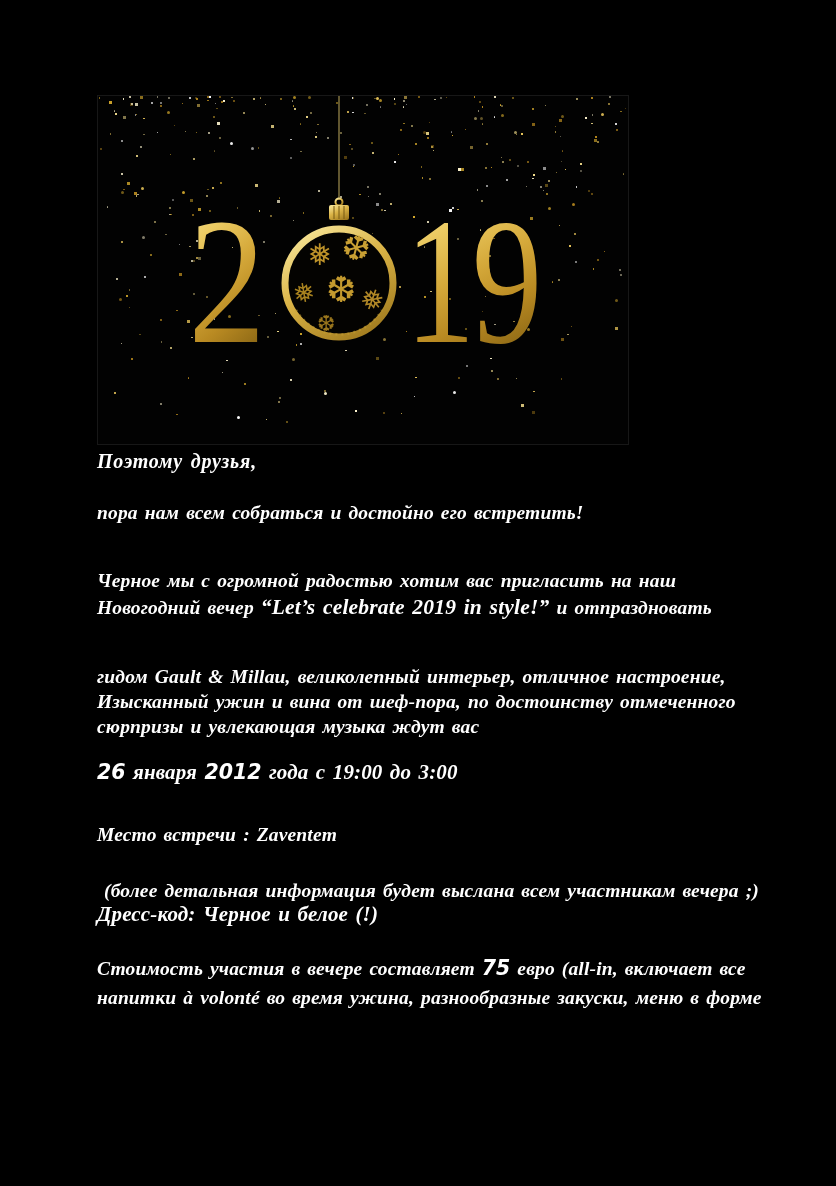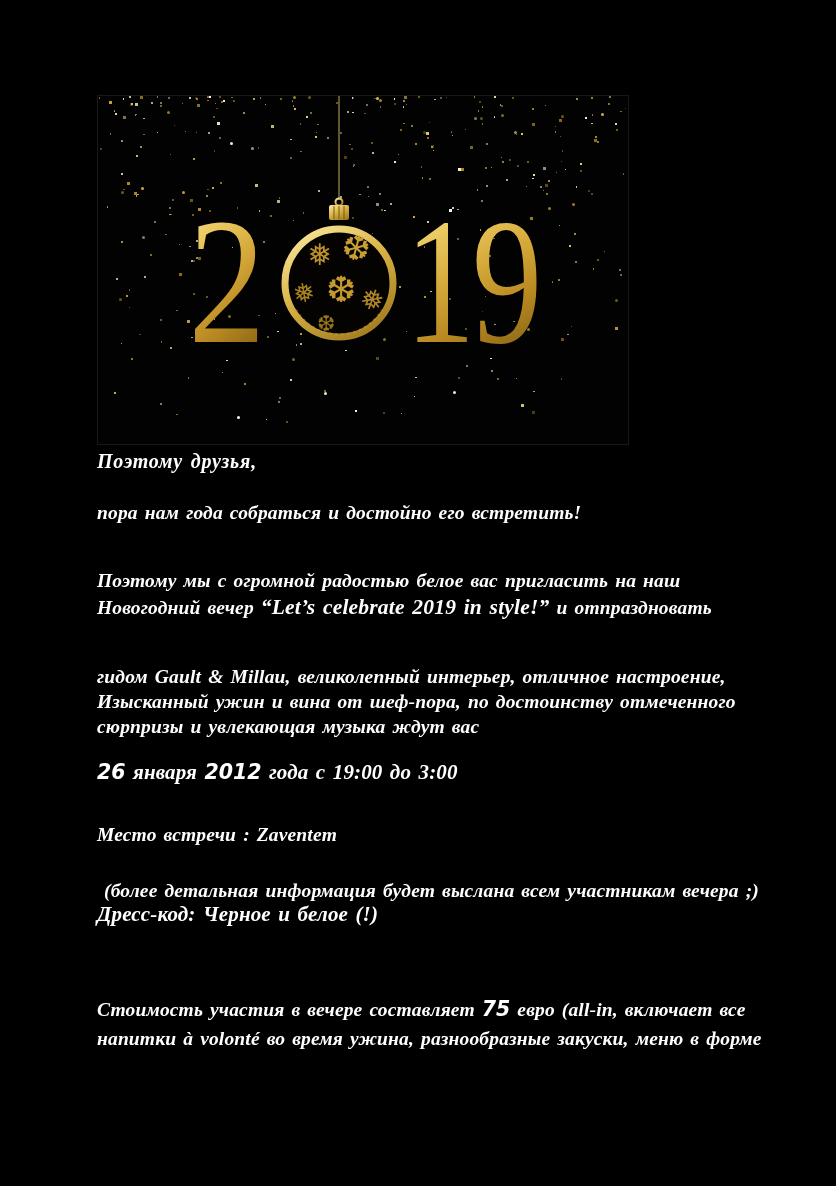--- a/index.html
+++ b/index.html
@@ -23,21 +23,21 @@
   .salutation { top:450px; font-size:20px; letter-spacing:0.8px; }
   .para1 { top:500px; } .para1 .line { line-height:25px; }
   .para2 { top:568px; } .para2 .line { line-height:26px; }
   .para3 { top:664px; } .para3 .line { line-height:25px; }
   .highlight { font-size:21.5px; letter-spacing:0.2px; }
   .date-line { top:760px; font-size:21px; }
   .num { font-family:"DejaVu Sans", sans-serif; font-size:20.5px; font-style:italic; font-weight:bold; letter-spacing:0; }
   .venue { top:824px; }
   .note { top:880px; }
   .dress { top:902px; font-size:21px; }
-  .price { top:954px;margin-top:41px; } .price .line { line-height:29px; }
+  .price { top:954px; } .price .line { line-height:29px; }
 </style>
 </head>
 <body>
 
 <div class="page">
 
   <div class="hero">
     <div class="glitter" id="glitter">
         <span style="left: 317.4px; top: 47.2px; width: 2px; height: 2px; background: rgb(212, 169, 44); opacity: 0.77;"></span>
         <span style="left: 249.4px; top: 14.7px; width: 2px; height: 2px; background: rgb(231, 196, 90); opacity: 0.81;"></span>
@@ -441,25 +441,25 @@
         <text transform="translate(374,246) scale(0.78,1)" text-anchor="middle" font-size="180" letter-spacing="-4">19</text>
       </g>
     </svg>
   </div>
 
   <div class="block salutation">
     <div class="line">Поэтому друзья,</div>
   </div>
 
   <div class="block para1">
-    <div class="line">пора нам года собраться и достойно его встретить!</div>
+    <div class="line">пора нам всем собраться и достойно его встретить!</div>
   </div>
 
   <div class="block para2">
-    <div class="line">Поэтому мы с огромной радостью белое вас пригласить на наш</div>
+    <div class="line">Черное мы с огромной радостью хотим вас пригласить на наш</div>
     <div class="line"><span>Новогодний вечер </span><span class="highlight">“Let’s celebrate 2019 in style!”</span><span> и отпраздновать</span></div>
   </div>
 
   <div class="block para3">
     <div class="line">гидом Gault &amp; Millau, великолепный интерьер, отличное настроение,</div>
     <div class="line">Изысканный ужин и вина от шеф-пора, по достоинству отмеченного</div>
     <div class="line">сюрпризы и увлекающая музыка ждут вас</div>
   </div>
 
   <div class="block date-line">

